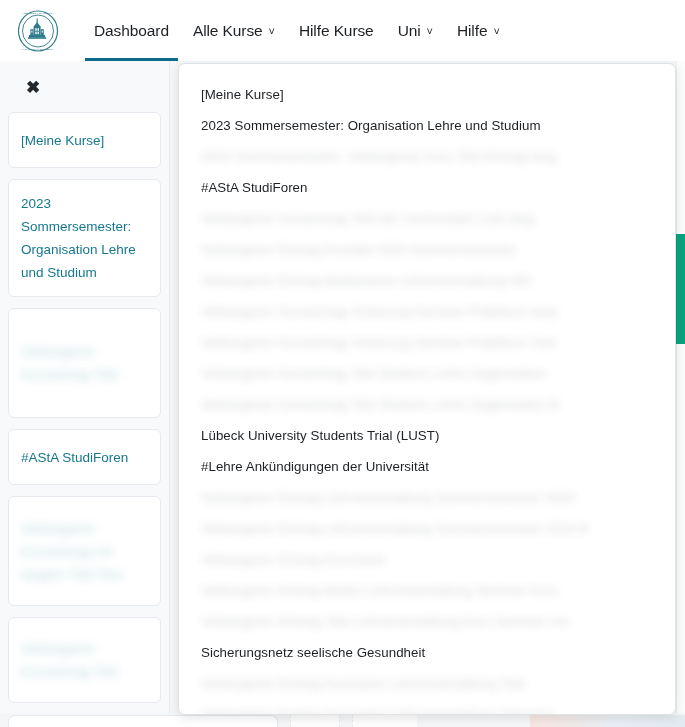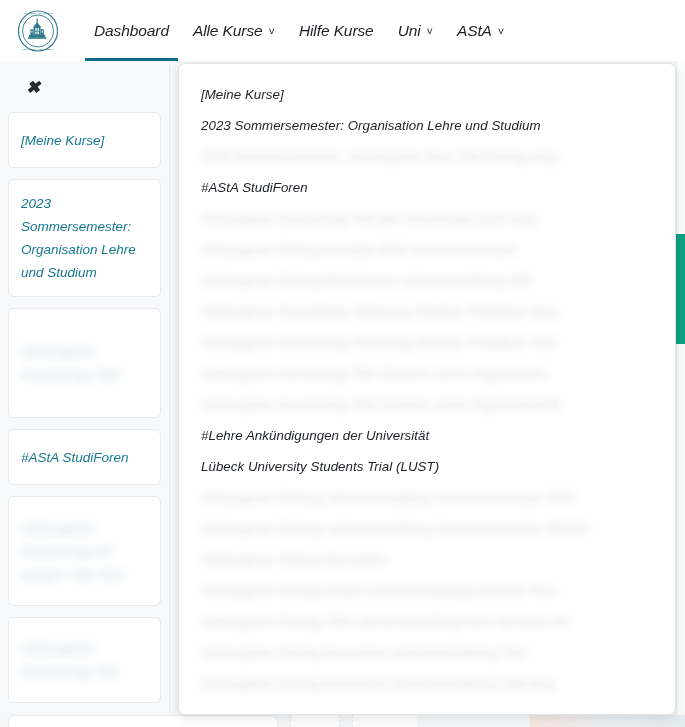--- a/index.html
+++ b/index.html
@@ -11,21 +11,20 @@
     font-family: "Liberation Sans", sans-serif;
     background: #f4f6f8;
   }
 
   #root {
     position: relative;
     width: 685px;
     height: 727px;
     background: #f4f6f8;
     overflow: hidden;
-    font-style: italic;
   }
 
   
   .navbar {
     position: absolute;
     top: 0; left: 0;
     width: 685px;
     height: 61px;
     background: #ffffff;
     display: flex;
@@ -327,21 +326,21 @@
       <div class="nav-item">
         <span>Hilfe Kurse</span>
       </div>
 
       <div class="nav-item">
         <span>Uni</span>
         <span class="caret">˅</span>
       </div>
 
       <div class="nav-item">
-        <span>AStA</span>
+        <span>Hilfe</span>
         <span class="caret">˅</span>
       </div>
 
     </div>
   </div>
 
   <div class="page-body">
 
     <div class="drawer">
 
@@ -437,47 +436,50 @@
 
       <div class="dd-item tall redacted">
         <span>Verborgener Kurseintrag Titel Studium Lehre Organisation</span>
       </div>
 
       <div class="dd-item tall redacted">
         <span>Verborgener Kurseintrag Titel Studium Lehre Organisation B</span>
       </div>
 
       <div class="dd-item tall">
+        <span>Lübeck University Students Trial (LUST)</span>
+      </div>
+
+      <div class="dd-item tall">
         <span>#Lehre Ankündigungen der Universität</span>
       </div>
 
+      <div class="dd-item tall redacted">
+        <span>Verborgener Eintrag Lehrveranstaltung Sommersemester 2023</span>
+      </div>
+
+      <div class="dd-item tall redacted">
+        <span>Verborgener Eintrag Lehrveranstaltung Sommersemester 2023 B</span>
+      </div>
+
+      <div class="dd-item tall redacted">
+        <span>Verborgener Eintrag Kursname</span>
+      </div>
+
+      <div class="dd-item tall redacted">
+        <span>Verborgener Eintrag Modul Lehrveranstaltung Seminar Kurs</span>
+      </div>
+
+      <div class="dd-item tall redacted">
+        <span>Verborgener Eintrag Titel Lehrveranstaltung Kurs Seminar Uni</span>
+      </div>
+
       <div class="dd-item tall">
-        <span>Lübeck University Students Trial (LUST)</span>
-      </div>
-
-      <div class="dd-item tall redacted">
-        <span>Verborgener Eintrag Lehrveranstaltung Sommersemester 2023</span>
-      </div>
-
-      <div class="dd-item tall redacted">
-        <span>Verborgener Eintrag Lehrveranstaltung Sommersemester 2023 B</span>
-      </div>
-
-      <div class="dd-item tall redacted">
-        <span>Verborgener Eintrag Kursname</span>
-      </div>
-
-      <div class="dd-item tall redacted">
-        <span>Verborgener Eintrag Modul Lehrveranstaltung Seminar Kurs</span>
-      </div>
-
-      <div class="dd-item tall redacted">
-        <span>Verborgener Eintrag Titel Lehrveranstaltung Kurs Seminar Uni</span>
-      </div>
-
+        <span>Sicherungsnetz seelische Gesundheit</span>
+      </div>
 
       <div class="dd-item tall redacted">
         <span>Verborgener Eintrag Kursname Lehrveranstaltung Titel</span>
       </div>
 
       <div class="dd-item tall redacted">
         <span>Verborgener Eintrag Kursname Lehrveranstaltung Titel lang</span>
       </div>
 
     </div>

